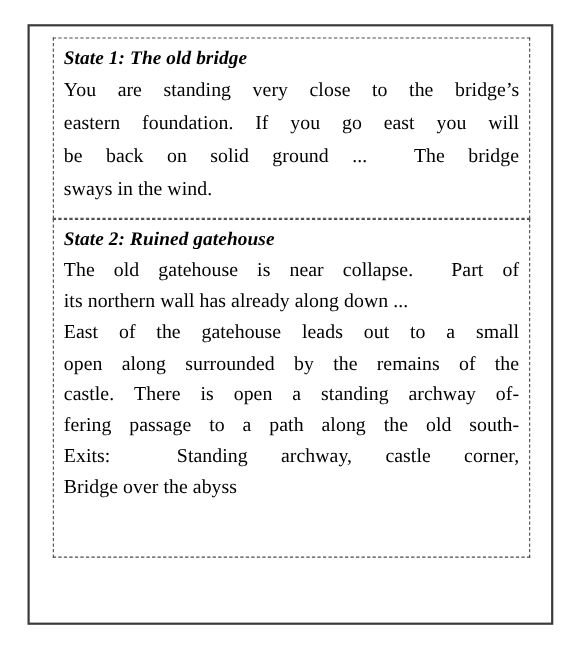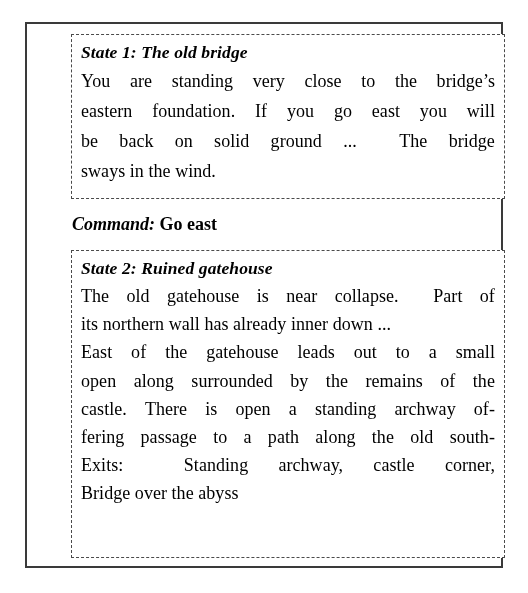--- a/index.html
+++ b/index.html
@@ -27,21 +27,20 @@
     box-sizing: border-box;
     background: #ffffff;
   }
 
   #figure-inner {
     position: absolute;
     left: 21px;
     top: 10px;
     width: 434px;
     box-sizing: border-box;
-    margin-left: 23px;
   }
 
   
   .state-panel {
     border: 1px dashed #4a4a4a;
     box-sizing: border-box;
     padding: 4px 9px 6px 9px;
     background: #ffffff;
   }
 
@@ -104,29 +103,26 @@
     <div id="state-panel-1" class="state-panel">
       <div class="state-title">State 1: The old bridge</div>
       <div class="state-body">
         <span class="line-j"><span>You</span><span>are</span><span>standing</span><span>very</span><span>close</span><span>to</span><span>the</span><span>bridge’s</span></span>
         <span class="line-j"><span>eastern</span><span>foundation.</span><span>If</span><span>you</span><span>go</span><span>east</span><span>you</span><span>will</span></span>
         <span class="line-j"><span>be</span><span>back</span><span>on</span><span>solid</span><span>ground</span><span>...</span><span></span><span>The</span><span>bridge</span></span>
         <span class="line-l">sways in the wind.</span>
       </div>
     </div>
 
-    <div id="command-row">
-      <span id="command-label">Command:</span><span> </span><span id="command-value">Go east</span>
-    </div>
 
     <div id="state-panel-2" class="state-panel">
       <div class="state-title">State 2: Ruined gatehouse</div>
       <div class="state-body">
         <span class="line-j"><span>The</span><span>old</span><span>gatehouse</span><span>is</span><span>near</span><span>collapse.</span><span></span><span>Part</span><span>of</span></span>
-        <span class="line-l">its northern wall has already inner down ...</span>
+        <span class="line-l">its northern wall has already along down ...</span>
         <span class="line-j"><span>East</span><span>of</span><span>the</span><span>gatehouse</span><span>leads</span><span>out</span><span>to</span><span>a</span><span>small</span></span>
         <span class="line-j"><span>open</span><span>along</span><span>surrounded</span><span>by</span><span>the</span><span>remains</span><span>of</span><span>the</span></span>
         <span class="line-j"><span>castle.</span><span>There</span><span>is</span><span>open</span><span>a</span><span>standing</span><span>archway</span><span>of-</span></span>
         <span class="line-j"><span>fering</span><span>passage</span><span>to</span><span>a</span><span>path</span><span>along</span><span>the</span><span>old</span><span>south-</span></span>
         <span class="line-j"><span>Exits:</span><span></span><span>Standing</span><span>archway,</span><span>castle</span><span>corner,</span></span>
         <span class="line-l">Bridge over the abyss</span>
       </div>
     </div>
 
   </div>

